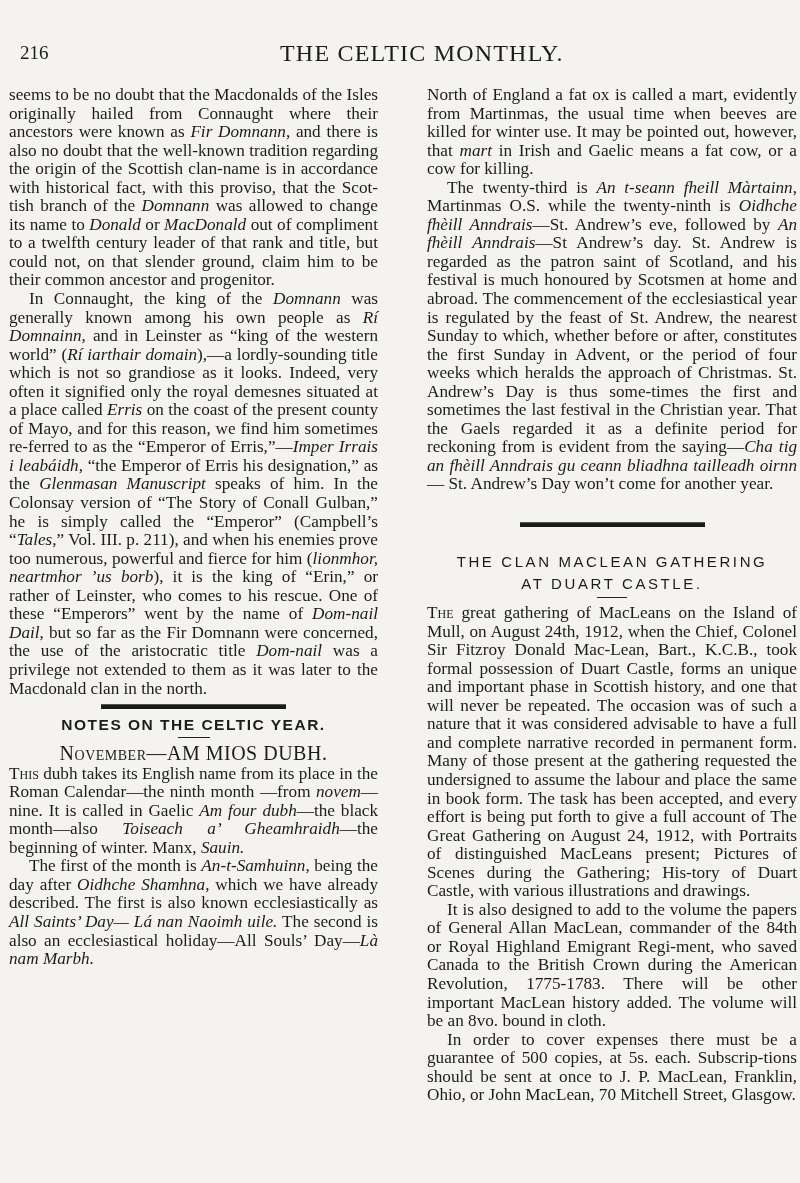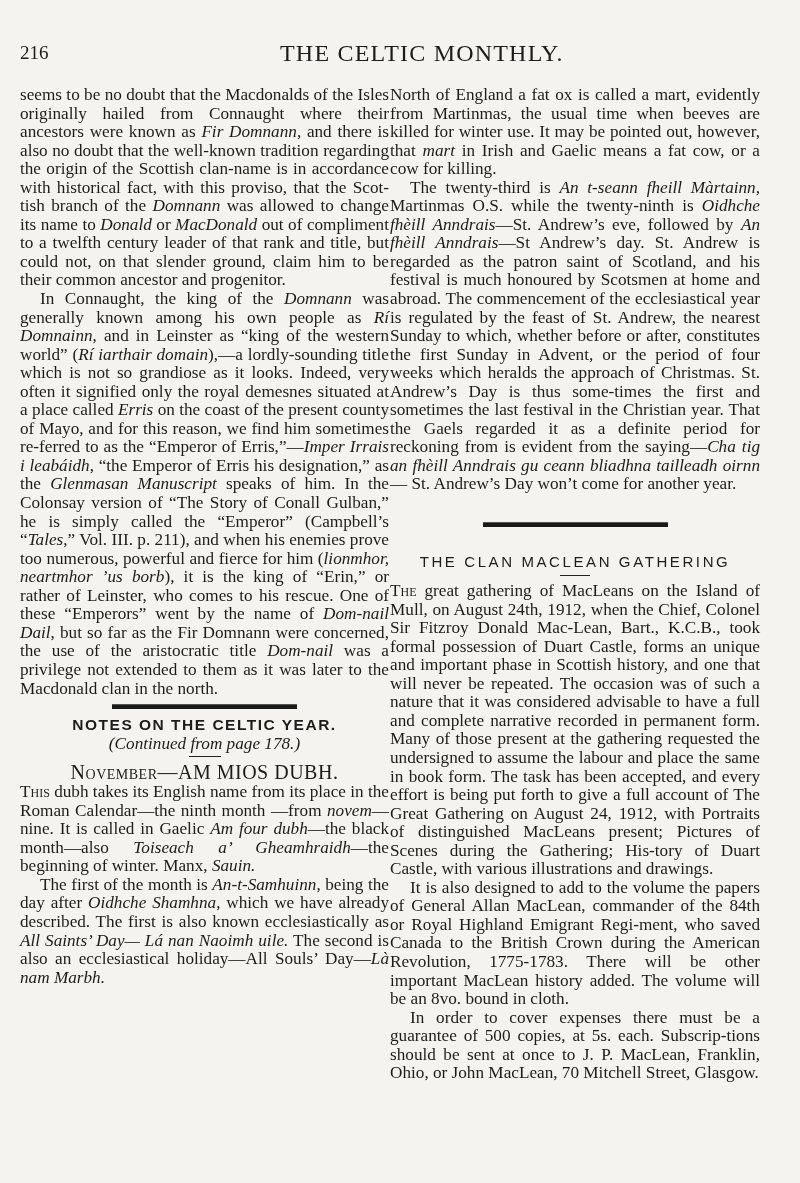--- a/index.html
+++ b/index.html
@@ -22,22 +22,22 @@
     position: absolute; left: 260px; top: 2px;
     font-family: "Liberation Serif", serif; font-size: 24px; letter-spacing: 1.2px;
   }
   .col {
     position: absolute; top: 62px;
     font-family: "Liberation Serif", serif;
     font-size: 17.2px; line-height: 18.55px;
     text-align: justify;
     hyphens: manual;
   }
-  .col-left { left: 20px; width: 369px; }
-  .col-right { left: 390px; width: 370px; }
+  .col-left { left: 9px; width: 369px; }
+  .col-right { left: 427px; width: 370px; }
   p { margin: 0; }
   p.indent { text-indent: 20px; }
   i { font-style: italic; }
   .sc { font-variant: small-caps; }
   .center { text-align: center; }
   .rule-thick {
     margin: 6px auto 6px auto; width: 185px; height: 4px;
     background: #1a1a1a; border-top: 1px solid #555;
   }
   .rule-short { margin: 2px auto 6px auto; width: 32px; height: 1px; background: #222; }
@@ -68,40 +68,40 @@
   <div class="col col-left">
     <div>
       <p><span>seems to be no doubt that the Macdonalds of the Isles originally hailed from Connaught where their ancestors were known as </span><i>Fir Domnann</i><span>, and there is also no doubt that the well-known tradition regarding the origin of the Scottish clan-name is in accordance with historical fact, with this proviso, that the Scot-tish branch of the </span><i>Domnann</i><span> was allowed to change its name to </span><i>Donald</i><span> or </span><i>MacDonald</i><span> out of compliment to a twelfth century leader of that rank and title, but could not, on that slender ground, claim him to be their common ancestor and progenitor.</span></p>
       <p class="indent"><span>In Connaught, the king of the </span><i>Domnann</i><span> was generally known among his own people as </span><i>Rí Domnainn</i><span>, and in Leinster as “king of the western world” (</span><i>Rí iarthair domain</i><span>),—a lordly-sounding title which is not so grandiose as it looks.  Indeed, very often it signified only the royal demesnes situated at a place called </span><i>Erris</i><span> on the coast of the present county of Mayo, and for this reason, we find him sometimes re-ferred to as the “Emperor of Erris,”—</span><i>Imper Irrais i leabáidh</i><span>, “the Emperor of Erris his designation,” as the </span><i>Glenmasan Manuscript</i><span> speaks of him.  In the Colonsay version of “The Story of Conall Gulban,” he is simply called the “Emperor” (Campbell’s “</span><i>Tales</i><span>,” Vol. III. p. 211), and when his enemies prove too numerous, powerful and fierce for him (</span><i>lionmhor, neartmhor ’us borb</i><span>), it is the king of “Erin,” or rather of Leinster, who comes to his rescue.  One of these “Emperors” went by the name of </span><i>Dom-nail Dail</i><span>, but so far as the Fir Domnann were concerned, the use of the aristocratic title </span><i>Dom-nail</i><span> was a privilege not extended to them as it was later to the Macdonald clan in the north.</span></p>
     </div>
 
     <div class="rule-thick"></div>
 
     <div>
       <div class="section-title">NOTES ON THE CELTIC YEAR.</div>
-      <p class="center" style="font-style:italic;">(Continued from page 178.)</p>
       <div class="rule-short"></div>
       <p class="subhead sc">November—AM MIOS DUBH.</p>
       <p><span class="sc">This</span><span> dubh takes its English name from its place in the Roman Calendar—the ninth month —from </span><i>novem</i><span>—nine.  It is called in Gaelic </span><i>Am four dubh</i><span>—the black month—also </span><i>Toiseach a’ Gheamhraidh</i><span>—the beginning of winter.  Manx, </span><i>Sauin.</i></p>
       <p class="indent"><span>The first of the month is </span><i>An-t-Samhuinn</i><span>, being the day after </span><i>Oidhche Shamhna</i><span>, which we have already described.  The first is also known ecclesiastically as </span><i>All Saints’ Day— Lá nan Naoimh uile.</i><span>  The second is also an ecclesiastical holiday—All Souls’ Day—</span><i>Là nam Marbh.</i></p>
     </div>
   </div>
 
   <div class="col col-right">
     <div>
       <p><span>North of England a fat ox is called a mart, evidently from Martinmas, the usual time when beeves are killed for winter use.  It may be pointed out, however, that </span><i>mart</i><span> in Irish and Gaelic means a fat cow, or a cow for killing.</span></p>
       <p class="indent"><span>The twenty-third is </span><i>An t-seann fheill Màrtainn</i><span>, Martinmas O.S.  while the twenty-ninth is </span><i>Oidhche fhèill Anndrais</i><span>—St. Andrew’s eve, followed by </span><i>An fhèill Anndrais</i><span>—St Andrew’s day.  St. Andrew is regarded as the patron saint of Scotland, and his festival is much honoured by Scotsmen at home and abroad. The commencement of the ecclesiastical year is regulated by the feast of St. Andrew, the nearest Sunday to which, whether before or after, constitutes the first Sunday in Advent, or the period of four weeks which heralds the approach of Christmas.  St. Andrew’s Day is thus some-times the first and sometimes the last festival in the Christian year.  That the Gaels regarded it as a definite period for reckoning from is evident from the saying—</span><i>Cha tig an fhèill Anndrais gu ceann bliadhna tailleadh oirnn</i><span>— St. Andrew’s Day won’t come for another year.</span></p>
     </div>
 
     <div class="spacer-big"></div>
     <div class="rule-thick"></div>
     <div style="height:18px;"></div>
 
     <div>
       <div class="section-title-right">THE CLAN MACLEAN GATHERING</div>
+      <div class="section-title-right">AT DUART CASTLE.</div>
       <div class="rule-short" style="width:30px;"></div>
       <p><span class="sc">The</span><span> great gathering of MacLeans on the Island of Mull, on August 24th, 1912, when the Chief, Colonel Sir Fitzroy Donald Mac-Lean, Bart., K.C.B., took formal possession of Duart Castle, forms an unique and important phase in Scottish history, and one that will never be repeated.  The occasion was of such a nature that it was considered advisable to have a full and complete narrative recorded in permanent form.  Many of those present at the gathering requested the undersigned to assume the labour and place the same in book form. The task has been accepted, and every effort is being put forth to give a full account of The Great Gathering on August 24, 1912, with Portraits of distinguished MacLeans present; Pictures of Scenes during the Gathering; His-tory of Duart Castle, with various illustrations and drawings.</span></p>
       <p class="indent"><span>It is also designed to add to the volume the papers of General Allan MacLean, commander of the 84th or Royal Highland Emigrant Regi-ment, who saved Canada to the British Crown during the American Revolution, 1775-1783. There will be other important MacLean history added.  The volume will be an 8vo. bound in cloth.</span></p>
       <p class="indent"><span>In order to cover expenses there must be a guarantee of 500 copies, at 5s. each.  Subscrip-tions should be sent at once to J. P. MacLean, Franklin, Ohio, or John MacLean, 70 Mitchell Street, Glasgow.</span></p>
     </div>
   </div>
 
 </div>
 
 </body></html>

